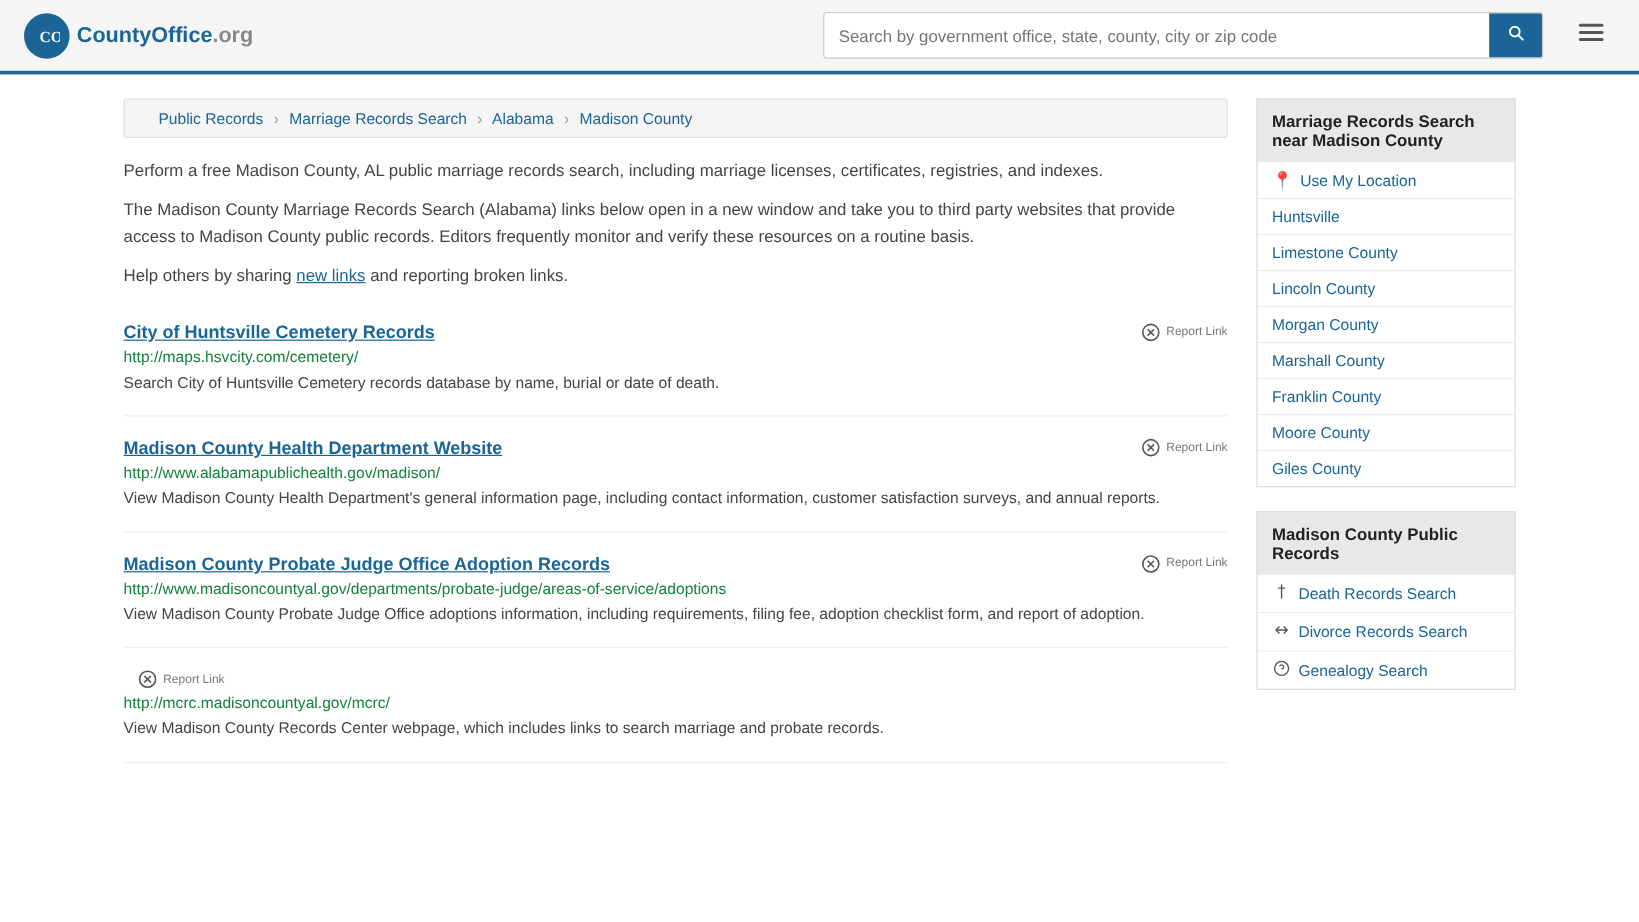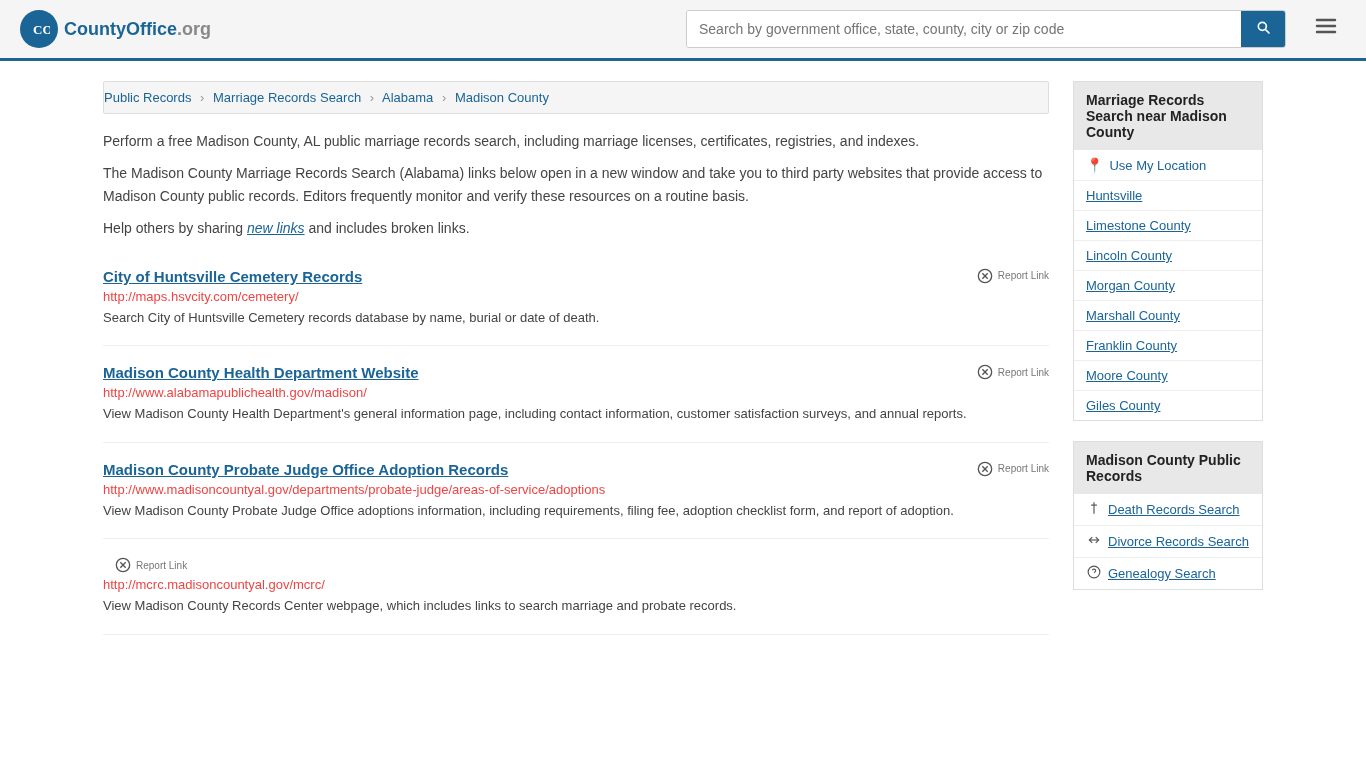--- a/index.html
+++ b/index.html
@@ -78,37 +78,37 @@
       margin: 0 auto;
       padding: 20px 20px;
       display: flex;
       gap: 24px;
     }
     .main-content {
       flex: 1;
       min-width: 0;
     }
     .sidebar {
-      width: 190px;
+      width: 216px;
       flex-shrink: 0;
     }
 
     
     .page-title {
       font-size: 24px;
       font-weight: bold;
       color: #222;
       margin-bottom: 16px;
     }
 
     
     .breadcrumb {
       background: #f5f5f5;
       border: 1px solid #ddd;
-      padding: 8px 0;
+      padding: 8px 28px;
       font-size: 13px;
       margin-bottom: 16px;
       border-radius: 2px;
     }
     .breadcrumb a {
       color: #1a6496;
       text-decoration: none;
     }
     .breadcrumb .sep { margin: 0 5px; color: #999; }
 
@@ -116,21 +116,20 @@
     .intro-text {
       font-size: 14px;
       color: #444;
       margin-bottom: 10px;
       line-height: 1.6;
     }
     .intro-link {
       color: #1a6496;
       text-decoration: underline;
       cursor: pointer;
-      font-style: italic;
     }
 
     
     .result-item {
       border-bottom: 1px solid #eee;
       padding: 18px 0;
     }
     .result-header {
       display: flex;
       align-items: flex-start;
@@ -149,21 +148,21 @@
       display: flex;
       align-items: center;
       gap: 5px;
       color: #777;
       font-size: 10px;
       cursor: pointer;
       white-space: nowrap;
       margin-left: 12px;
     }
     .result-url {
-      color: #ef4444;
+      color: #15803d;
       font-size: 13px;
       margin-bottom: 4px;
     }
     .result-desc {
       font-size: 13px;
       color: #444;
       line-height: 1.5;
     }
 
     
@@ -187,21 +186,20 @@
     }
     .sidebar-item {
       display: flex;
       align-items: center;
       gap: 6px;
       padding: 7px 12px;
       border-bottom: 1px solid #eee;
       font-size: 13px;
       color: #1a6496;
       cursor: pointer;
-      text-decoration: underline;
     }
     .sidebar-item:last-child { border-bottom: none; }
     .sidebar-icon {
       font-size: 13px;
       color: #555;
       width: 16px;
       text-align: center;
     }
     .sidebar-item a {
       color: #1a6496;
@@ -264,21 +262,21 @@
       <a href="#">Alabama</a>
       <span class="sep">›</span>
       <a href="#">Madison County</a>
     </div>
 
     <p class="intro-text">Perform a free Madison County, AL public marriage records search, including marriage licenses, certificates, registries, and indexes.</p>
     <p class="intro-text">The Madison County Marriage Records Search (Alabama) links below open in a new window and take you to third party websites that provide access to Madison County public records. Editors frequently monitor and verify these resources on a routine basis.</p>
     <p class="intro-text">
       <span>Help others by sharing </span>
       <a class="intro-link">new links</a>
-      <span> and includes broken links.</span>
+      <span> and reporting broken links.</span>
     </p>
 
     <div id="results-container">
         <div class="result-item">
       <div class="result-header">
         <span class="result-title">City of Huntsville Cemetery Records</span>
         <span class="report-link">
           <svg width="16" height="16" viewBox="0 0 24 24" fill="none" stroke="#555" stroke-width="2">
             <circle cx="12" cy="12" r="10"></circle>
                 <line x1="8" y1="8" x2="16" y2="16"></line>

